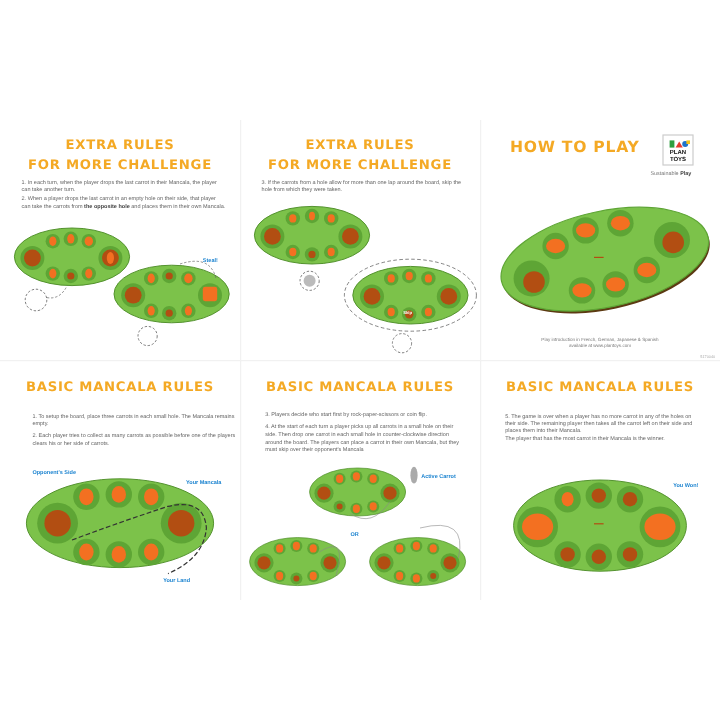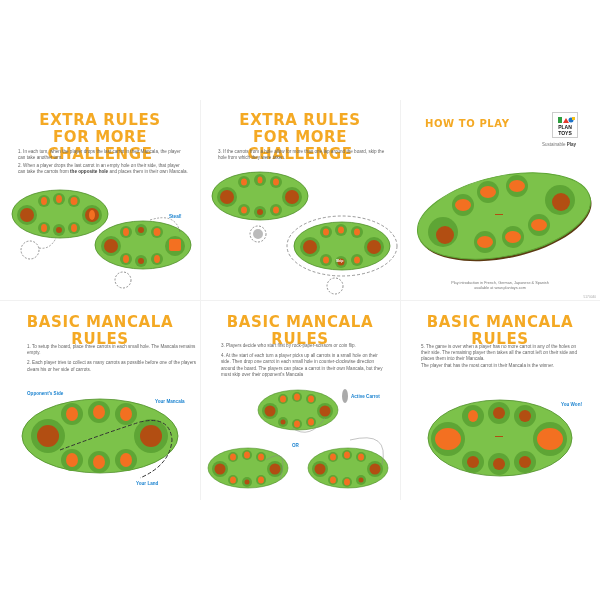--- a/index.html
+++ b/index.html
@@ -5,23 +5,23 @@
   * { box-sizing: border-box; margin: 0; padding: 0; }
   html, body { width: 600px; height: 600px; background: #ffffff; overflow: hidden; }
   body { font-family: "Liberation Sans", sans-serif; color: #555; position: relative; }
   .sheet { position: absolute; left: 0; top: 100px; width: 600px; height: 400px; }
   .vdiv { position: absolute; top: 0; width: 1px; height: 400px; background: #f1f1f1; }
   .hdiv { position: absolute; left: 0; top: 200px; width: 600px; height: 1px; background: #f1f1f1; }
   .panel { position: absolute; width: 200px; height: 200px; overflow: hidden; }
   .title {
     position: absolute; left: 0; width: 200px; text-align: center;
     font-family: "DejaVu Sans", sans-serif; font-weight: bold; color: #f4a924;
-    font-size: 15px; letter-spacing: 0.6px; line-height: 17px;
+    font-size: 11px; letter-spacing: 0.6px; line-height: 17px;
   }
-  .title.left { text-align: right; left: 25px; width: auto; font-size: 10px; line-height: 18px; }
+  .title.left { text-align: right; left: 25px; width: auto; font-size: 13px; line-height: 18px; }
   .rules { position: absolute; left: 18px; width: 170px; font-size: 4.6px; line-height: 6.2px; color: #666; }
   .rules p { margin-bottom: 1.5px; }
   .rules p.gap { margin-bottom: 4px; }
   .rules b { color: #444; }
   .label { position: absolute; font-size: 4.6px; font-weight: bold; color: #1d84d0; white-space: nowrap; }
   .foot { position: absolute; left: 0; width: 200px; text-align: center; font-size: 3.8px; line-height: 5px; color: #777; }
   .code { position: absolute; right: 4px; font-size: 3.2px; color: #aaa; }
   svg { position: absolute; overflow: visible; }
   .logo { position: absolute; left: 152px; top: 12px; width: 26px; height: 26px; border: 1px solid #ccc; background: #fff; text-align: center; }
   .logo-txt { position: absolute; left: 0; width: 100%; font-size: 5px; font-weight: bold; color: #111; line-height: 5px; }

